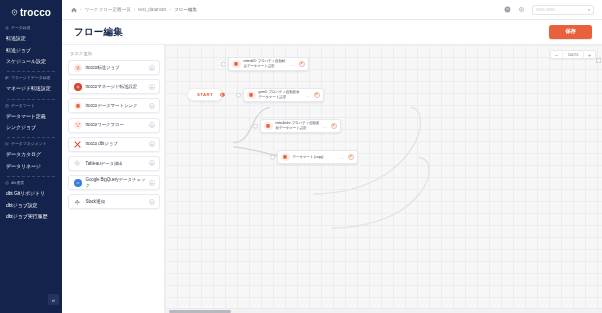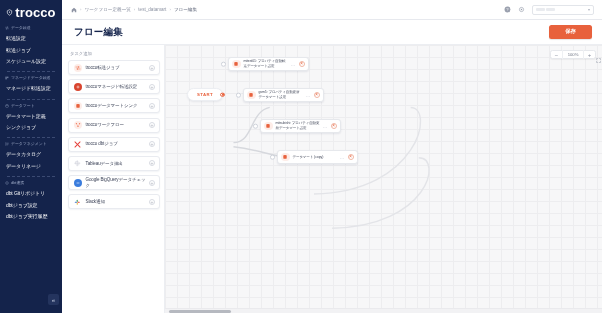--- a/index.html
+++ b/index.html
@@ -19,21 +19,21 @@
     position: relative;
     flex: 0 0 62px;
     overflow: hidden;
   }
   .brand {
     height: 20px; display: flex; align-items: center; justify-content: center;
     gap: 2px; padding-top: 4px;
   }
   .brand-logo { width: 7px; height: 7px; position: relative; }
   .brand-logo svg { display: block; }
-  .brand-text { font-size: 13px; font-weight: 700; letter-spacing: .1px; color: #fff; }
+  .brand-text { font-size: 10px; font-weight: 700; letter-spacing: .1px; color: #fff; }
 
   .nav-section { padding: 2px 5px 0 5px; }
   .nav-head {
     display: flex; align-items: center; gap: 2px;
     font-size: 3.9px; color: #9aa7c4; margin: 4px 0 3px 0; line-height: 1;
   }
   .nav-head .nhi { width: 4px; height: 4px; display:inline-block; opacity:.8 }
   .nav-item {
     font-size: 5px; color: #ffffff; line-height: 1;
     padding: 3.2px 0 3.2px 1px; white-space: nowrap;

